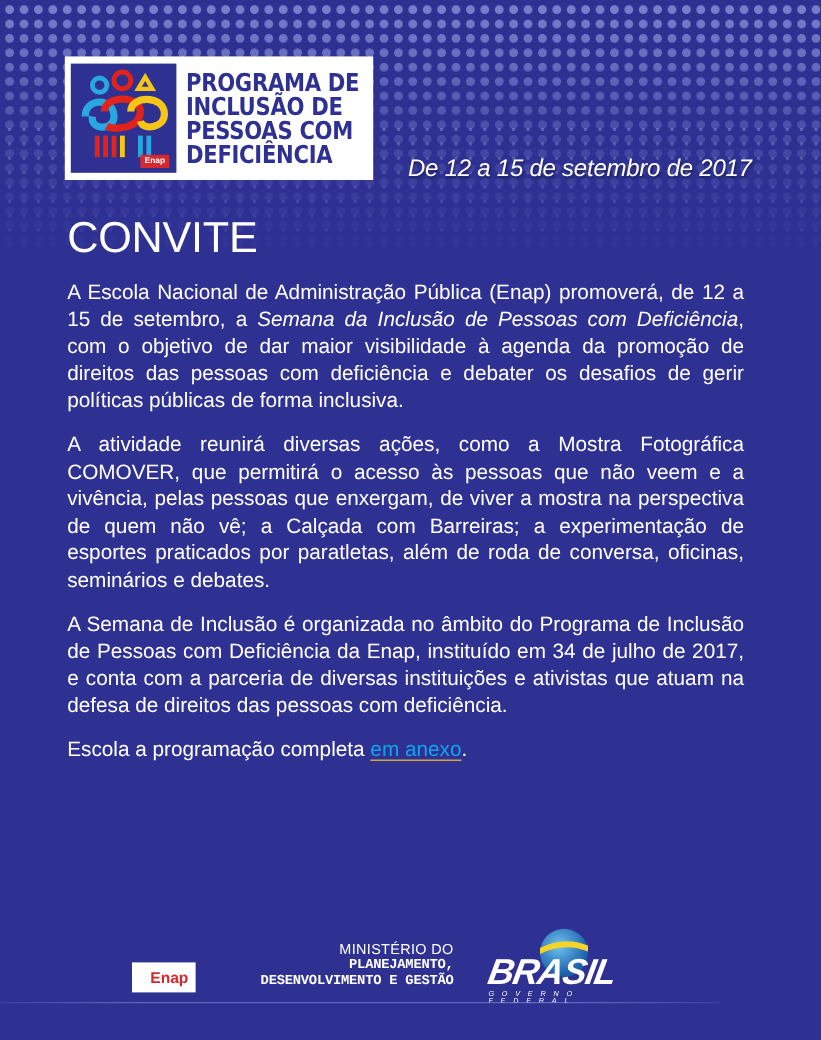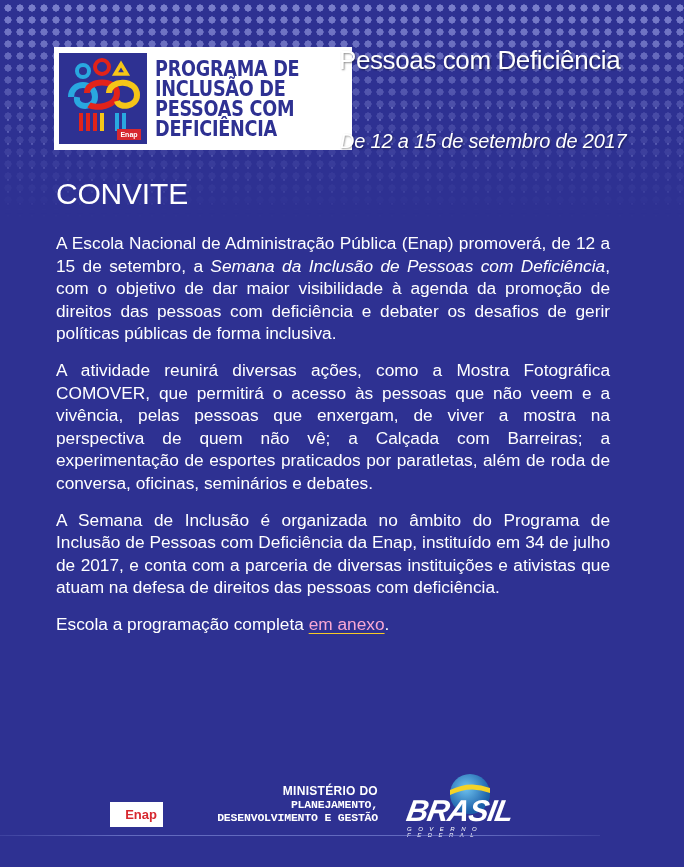--- a/index.html
+++ b/index.html
@@ -22,21 +22,21 @@
   .dots.small {
     background-image: radial-gradient(circle, rgba(150,155,225,0.6) 0 1.2px, transparent 1.6px);
     background-size: 12px 12px;
     top: 100px; height: 120px;
     -webkit-mask-image: linear-gradient(to bottom, rgba(0,0,0,0.8), rgba(0,0,0,0));
     mask-image: linear-gradient(to bottom, rgba(0,0,0,0.8), rgba(0,0,0,0));
   }
 
   
   .logo-box {
-    position: absolute; left: 54px; top: 47px; width: 298px; height: 103px;
+    position: absolute; left: 54px; top: 47px; width: 257px; height: 103px;
     background: #ffffff; box-sizing: border-box; padding: 5px;
     display: flex; align-items: center;
   }
   .logo-mark {
     width: 88px; height: 91px; background: #2e3192; position: relative; flex: none;
   }
   .logo-mark svg { position: absolute; left: 0; top: 0; }
   .enap-mini {
     position: absolute; right: 6px; bottom: 4px; width: 24px; height: 11px;
     background: #d7282f; color: #fff; font-size: 7px; font-weight: bold;
@@ -60,45 +60,45 @@
   .event-date {
     position: absolute; left: 340px; top: 130px;
     font-size: 20px; font-style: italic; letter-spacing: -0.2px;
     text-shadow: 1px 1px 2px rgba(0,0,0,0.4);
     text-align: right;
   }
 
   
   .convite {
     position: absolute; left: 56px; top: 177px;
-    font-size: 30px; font-weight: normal; letter-spacing: -0.2px; text-align: center;
+    font-size: 36px; font-weight: normal; letter-spacing: -0.2px; text-align: center;
   }
   .content {
     position: absolute; left: 56px; top: 232px; width: 570px;
     font-size: 17.3px; line-height: 22.6px; text-align: justify;
   }
-  .content p { margin: 0 16px 14px 0; }
+  .content p { margin: 0 6px 14px 0; }
   .content em { font-style: italic; }
   .link {
-    color: #f9a8d4; text-decoration: underline; text-decoration-color: #f7c925;
+    color: #0ea5e9; text-decoration: underline; text-decoration-color: #f7c925;
     text-underline-offset: 3px;
   }
 
   
   .enap-footer {
     position: absolute; left: 110px; top: 802px; width: 53px; height: 25px;
     background: #ffffff; display: flex; align-items: center; justify-content: flex-end;
     padding-right: 6px; box-sizing: border-box;
     color: #d7282f; font-weight: bold; font-size: 13px;
   }
   .ministry {
     position: absolute; right: 306px; top: 785px; text-align: right;
     font-size: 11.5px; line-height: 13px; color: #fff;
   }
-  .ministry .light { font-weight: bold; font-size: 12px; letter-spacing: 0.3px; }
+  .ministry .light { font-weight: normal; font-size: 12px; letter-spacing: 0.3px; }
   .ministry .bold { font-weight: bold; letter-spacing: -0.2px; font-family: Liberation Mono, monospace; }
   .brasil {
     position: absolute; left: 395px; top: 768px; width: 160px; height: 70px;
   }
   .brasil-word {
     position: absolute; left: 12px; top: 26px;
     font-size: 30px; font-weight: bold; font-style: italic; letter-spacing: -1px;
     color: #fff; transform: skewX(-10deg);
   }
   .brasil-sub {
@@ -139,21 +139,20 @@
   </div>
   <div class="logo-text">
     <div>PROGRAMA DE</div>
     <div>INCLUSÃO DE</div>
     <div>PESSOAS COM</div>
     <div>DEFICIÊNCIA</div>
   </div>
 </div>
 
 <div class="event-title">
-  <div>Pessoas com Deficiência</div>
 </div>
 <div class="event-date">De 12 a 15 de setembro de 2017</div>
 
 <div class="convite">CONVITE</div>
 
 <div class="content">
   <p><span>A Escola Nacional de Administração Pública (Enap) promoverá, de 12 a 15 de setembro, a </span><em>Semana da Inclusão de Pessoas com Deficiência</em><span>, com o objetivo de dar maior visibilidade à agenda da promoção de direitos das pessoas com deficiência e debater os desafios de gerir políticas públicas de forma inclusiva.</span></p>
   <p>A atividade reunirá diversas ações, como a Mostra Fotográfica COMOVER, que permitirá o acesso às pessoas que não veem e a vivência, pelas pessoas que enxergam, de viver a mostra na perspectiva de quem não vê; a Calçada com Barreiras; a experimentação de esportes praticados por paratletas, além de roda de conversa, oficinas, seminários e debates.</p>
   <p>A Semana de Inclusão é organizada no âmbito do Programa de Inclusão de Pessoas com Deficiência da Enap, instituído em 34 de julho de 2017, e conta com a parceria de diversas instituições e ativistas que atuam na defesa de direitos das pessoas com deficiência.</p>
   <p><span>Escola a programação completa </span><a class="link">em anexo</a><span>.</span></p>

